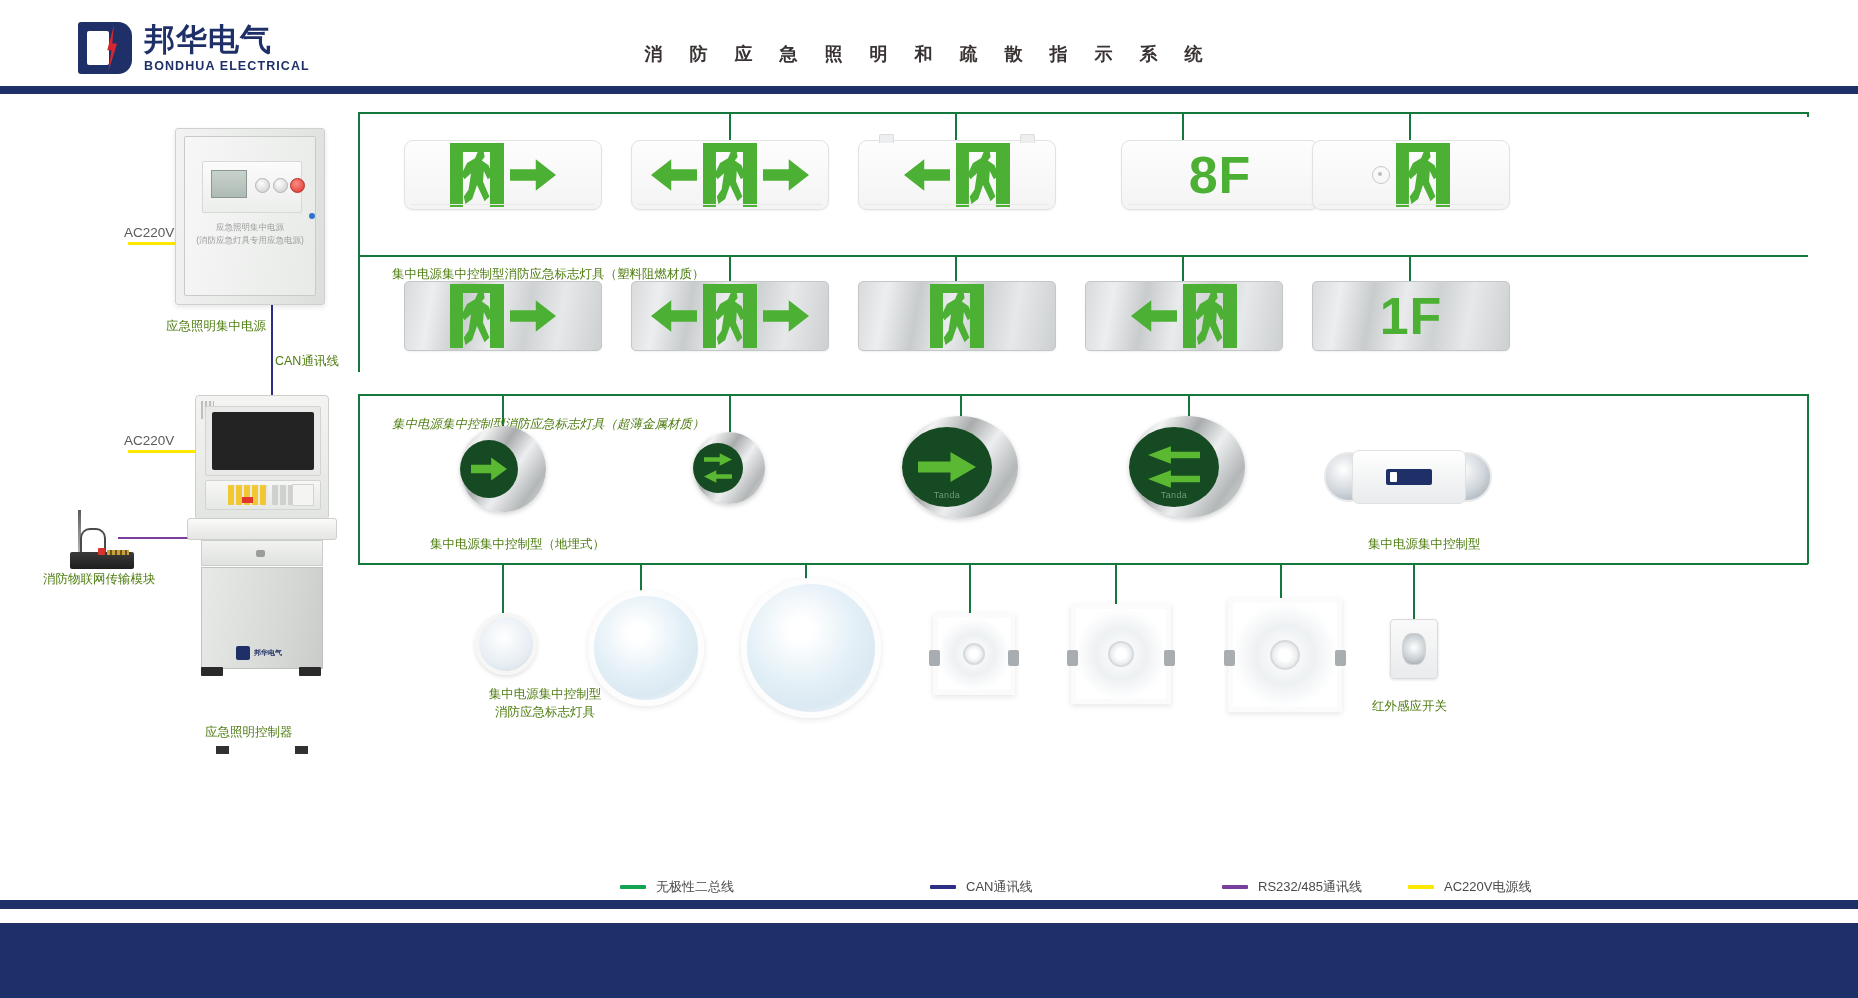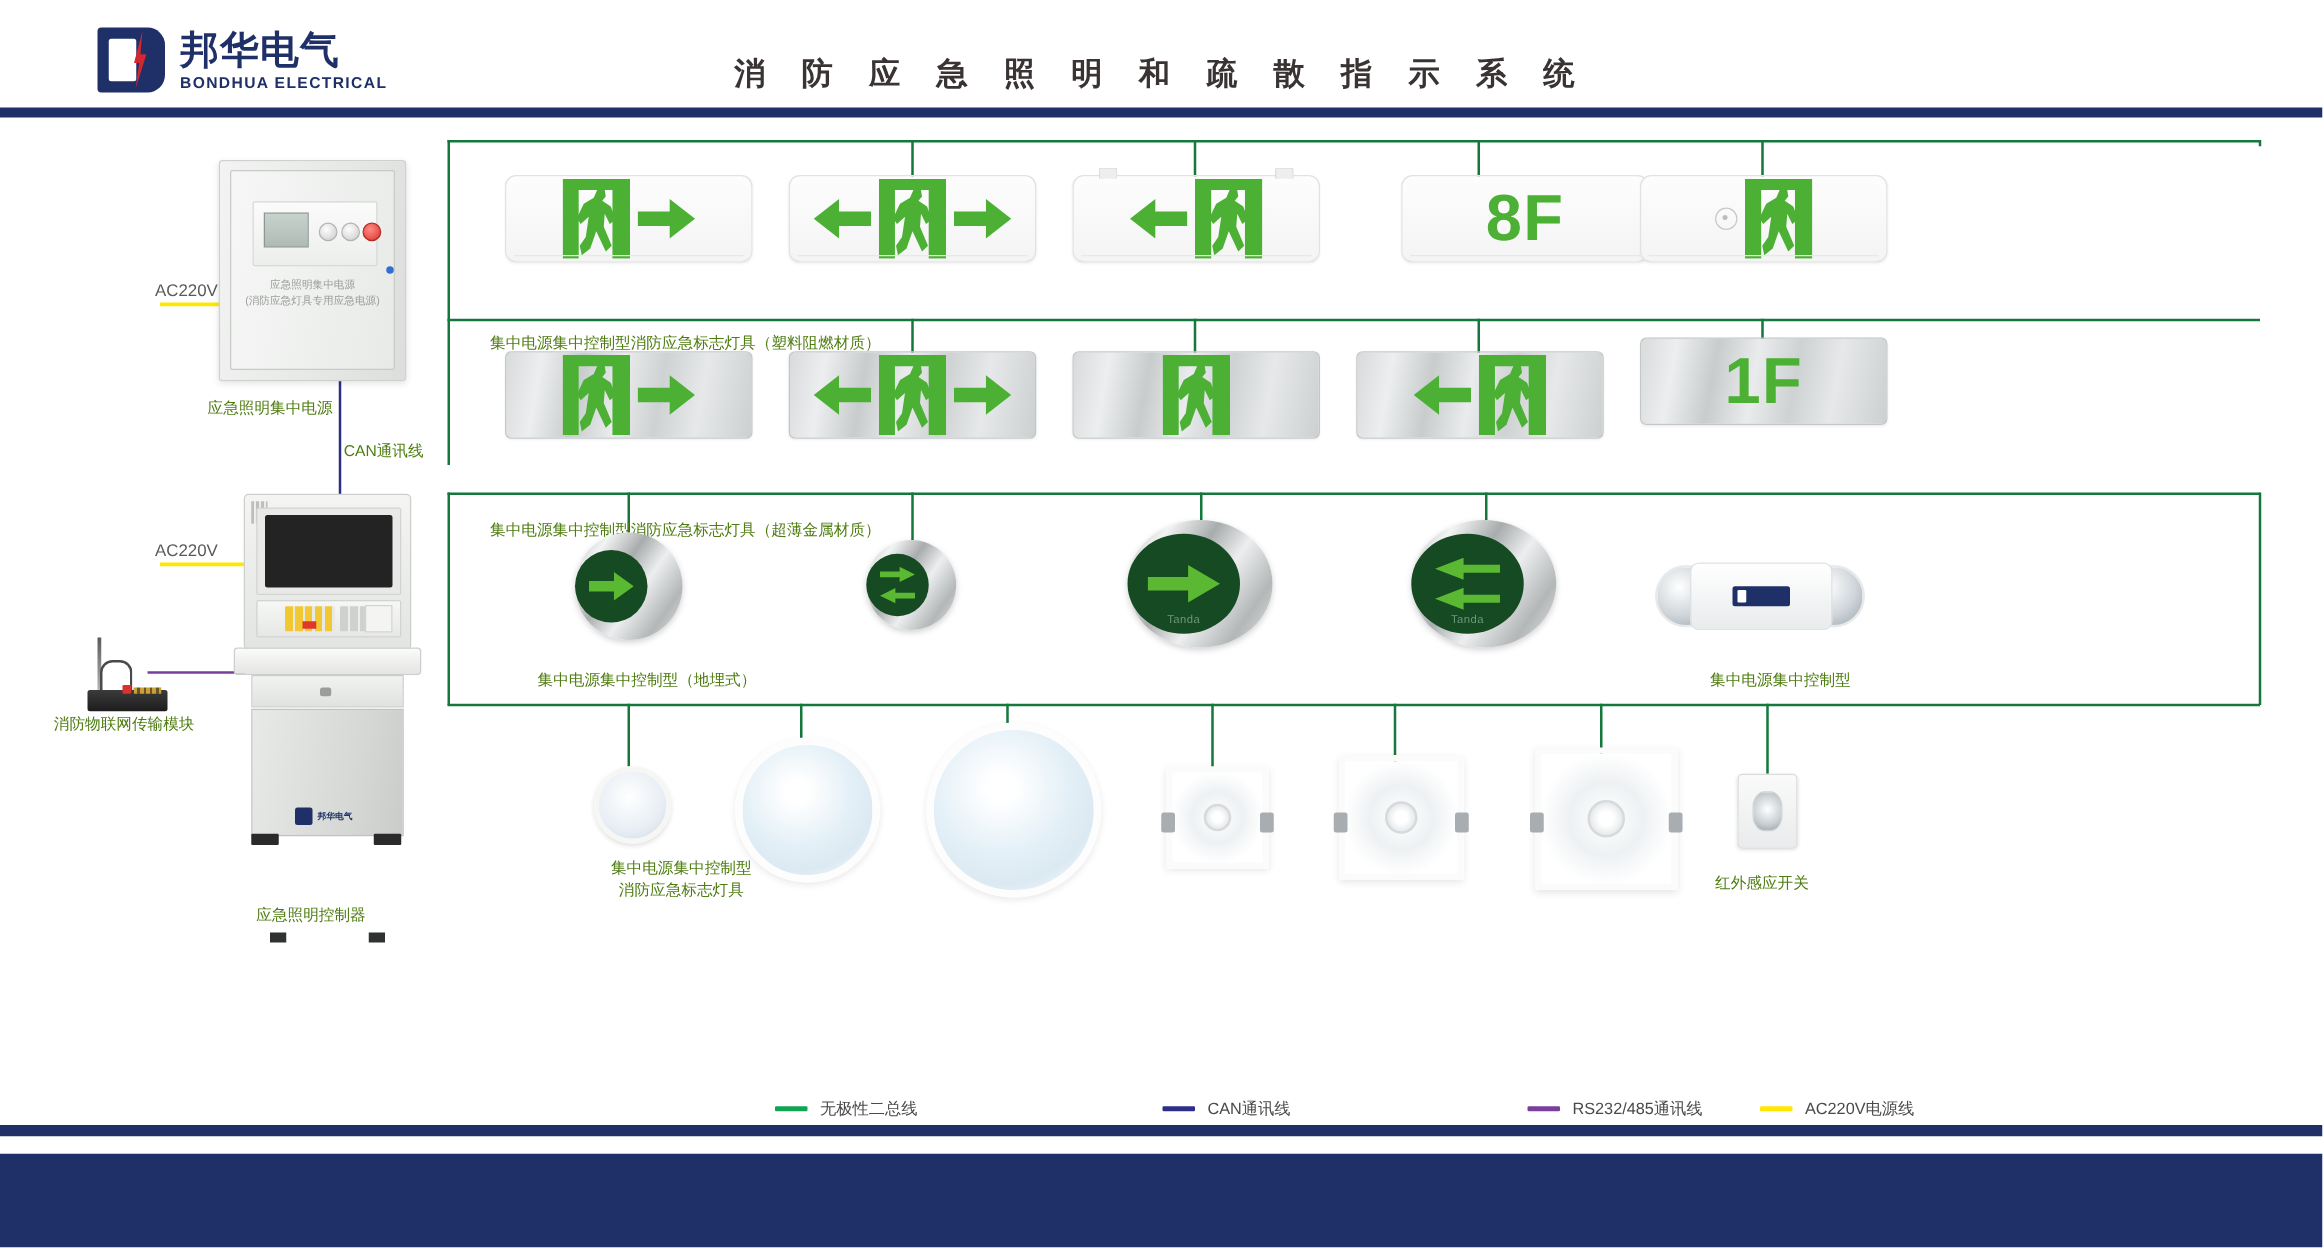--- a/index.html
+++ b/index.html
@@ -11,21 +11,21 @@
   .hdr-rule{position:absolute;left:0;top:86px;width:1858px;height:8px;background:#1f3068;}
   .logo{position:absolute;left:78px;top:22px;display:flex;align-items:center;gap:12px;}
   .logo-mark{position:relative;width:54px;height:52px;}
   .logo-mark .sq{position:absolute;inset:0;background:#1f3068;border-radius:3px 14px 14px 3px;}
   .logo-mark .notch{position:absolute;left:9px;top:9px;width:22px;height:34px;background:#fff;border-radius:2px;}
   .logo-mark .bolt{position:absolute;left:26px;top:3px;width:16px;height:46px;background:#d22630;
        clip-path:polygon(62% 0,20% 55%,46% 55%,28% 100%,82% 40%,52% 40%);}
   .logo-txt{line-height:1;}
   .logo-cn{font-size:31px;font-weight:bold;color:#1f3068;letter-spacing:1px;}
   .logo-en{font-size:12.5px;font-weight:bold;color:#1f3068;letter-spacing:1.1px;margin-top:5px;}
-  .title{position:absolute;left:0;top:42px;width:1858px;text-align:center;font-size:25px;
+  .title{position:absolute;left:0;top:42px;width:1858px;text-align:center;font-size:18px;
          font-weight:bold;color:#3a3333;letter-spacing:11px;}
 
   
   .foot1{position:absolute;left:0;top:900px;width:1858px;height:9px;background:#1f3068;}
   .foot2{position:absolute;left:0;top:923px;width:1858px;height:75px;background:#1f3068;}
 
   
   .cap{position:absolute;font-size:12.5px;color:#4d7c0f;white-space:pre-line;line-height:1.45;}
   .wire{position:absolute;background:#14783c;}
   .wire.v{width:2px;} .wire.h{height:2px;}
@@ -340,24 +340,24 @@
       <div class="man"></div>
     </div>
 </div>
 <div class="sign metal" style="left:1085px;top:281px;width:196px;height:68px">
   <div class="arr l"></div>
   <div class="runner">
       <div class="door"></div>
       <div class="man"></div>
     </div>
 </div>
-<div class="sign metal" style="left:1312px;top:270px;width:196px;height:68px">
+<div class="sign metal" style="left:1312px;top:281px;width:196px;height:68px">
   <div class="floor-txt metal-t">1F</div>
 </div>
-<div class="cap" style="left:392px;top:415px;">集中电源集中控制型消防应急标志灯具（超薄金属材质）</div>
+<div class="cap" style="left:392px;top:415px;font-style:italic;">集中电源集中控制型消防应急标志灯具（超薄金属材质）</div>
 
 <div class="recess" style="left:460px;top:426px;width:86px;height:86px">
   <div class="face" style="width:58px;height:58px">
     <div class="arr ar" style="width:36px;height:26px"></div>
   </div>
 </div>
 <div class="recess" style="left:693px;top:432px;width:72px;height:72px">
   <div class="face" style="width:50px;height:50px;flex-direction:column;gap:3px">
     <div class="arr ar" style="width:28px;height:14px"></div>
     <div class="arr ar l" style="width:28px;height:14px"></div>

